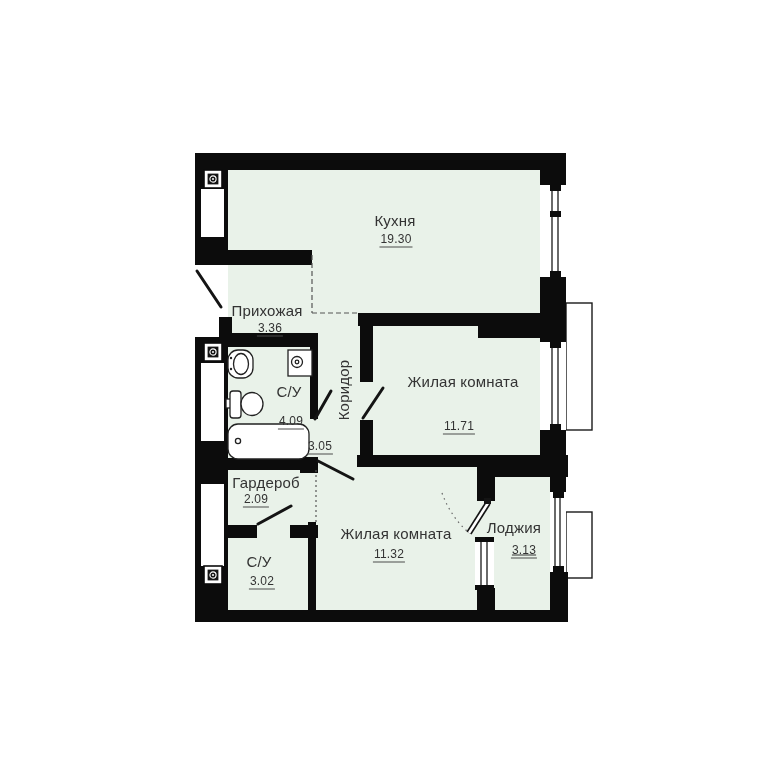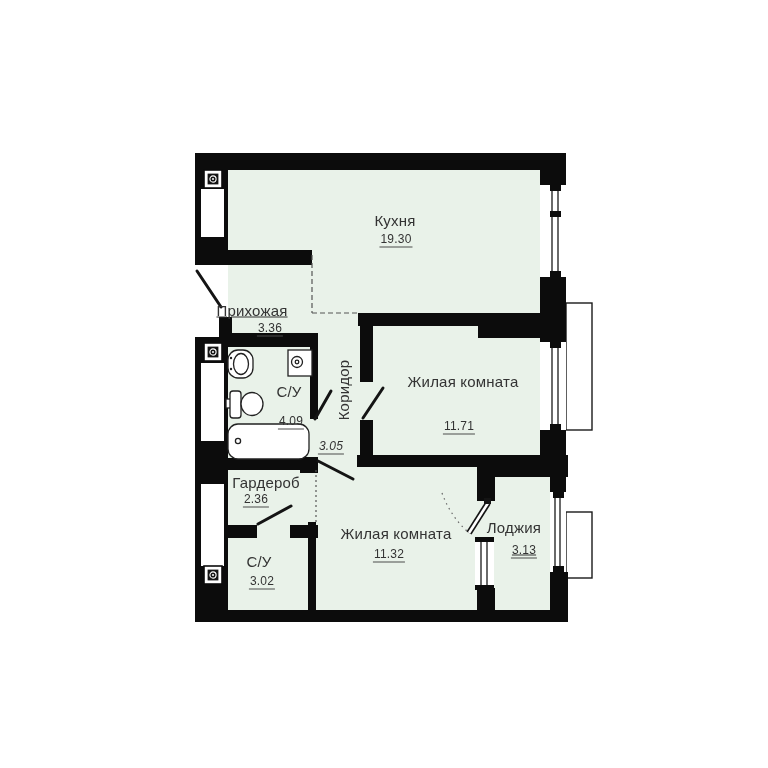--- a/index.html
+++ b/index.html
@@ -146,34 +146,34 @@
   <g>
     <line x1="488" y1="503" x2="469" y2="533" stroke="#141414" stroke-width="6" stroke-linecap="butt"></line>
     <line x1="488" y1="503" x2="469" y2="533" stroke="#ffffff" stroke-width="2.6" stroke-linecap="butt"></line>
     <rect x="484" y="498" width="7" height="6" fill="#141414"></rect>
   </g>
 </svg>
 
 <div class="lbl" style="left:395px;top:220px;">Кухня</div>
 <div class="lbl area" style="left:396px;top:240px;">19.30</div>
 
-<div class="lbl" style="left:252px;top:310px;text-decoration:underline;">Прихожая</div>
+<div class="lbl" style="left:267px;top:310px;">Прихожая</div>
 <div class="lbl area" style="left:270px;top:329px;">3.36</div>
 
 <div class="lbl" style="left:289px;top:391px;">С/У</div>
 <div class="lbl area" style="left:291px;top:422px;">4.09</div>
 
 <div class="lbl vlbl" style="left:343px;top:390px;">Коридор</div>
-<div class="lbl area" style="left:331px;top:447px;font-style:italic;">3.05</div>
+<div class="lbl area" style="left:320px;top:447px;">3.05</div>
 
 <div class="lbl" style="left:463px;top:381px;">Жилая комната</div>
 <div class="lbl area" style="left:459px;top:403px;margin-top:24px;">11.71</div>
 
 <div class="lbl" style="left:266px;top:482px;">Гардероб</div>
-<div class="lbl area" style="left:256px;top:500px;">2.36</div>
+<div class="lbl area" style="left:256px;top:500px;">2.09</div>
 
 <div class="lbl" style="left:259px;top:561px;">С/У</div>
 <div class="lbl area" style="left:262px;top:582px;">3.02</div>
 
 <div class="lbl" style="left:396px;top:533px;">Жилая комната</div>
 <div class="lbl area" style="left:389px;top:555px;">11.32</div>
 
 <div class="lbl" style="left:514px;top:527px;text-align:right;">Лоджия</div>
 <div class="lbl area" style="left:524px;top:551px;text-decoration:underline;">3.13</div>
 

